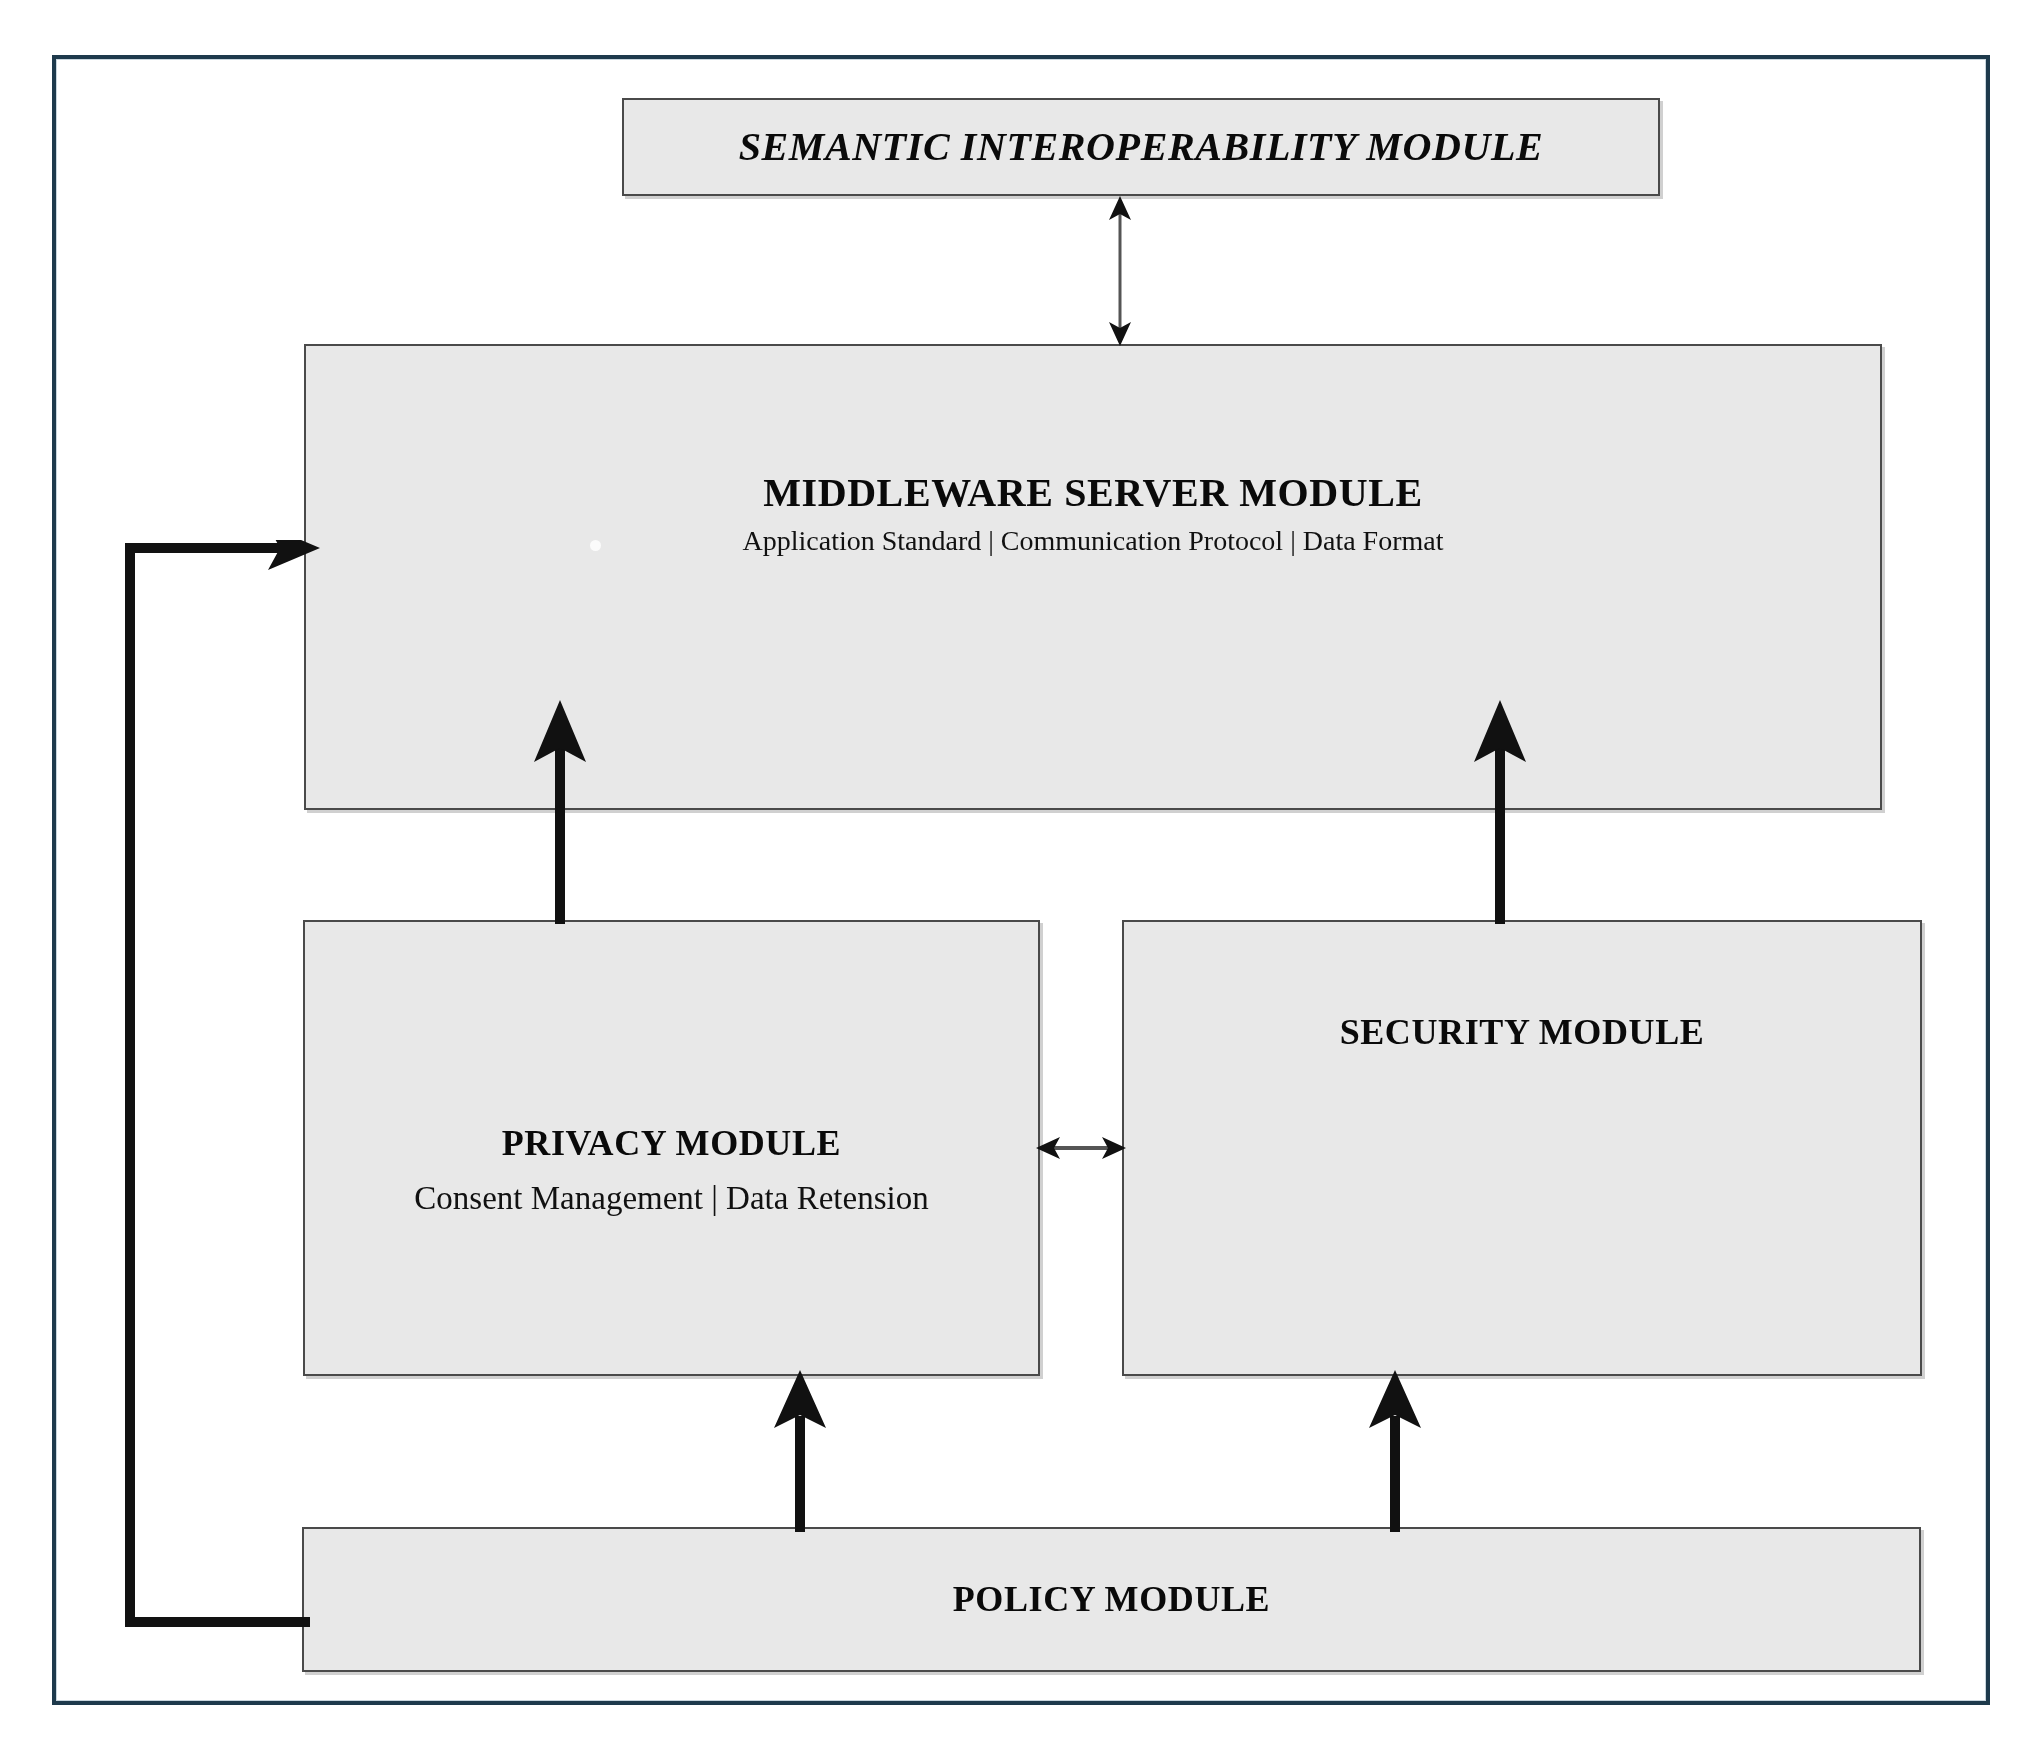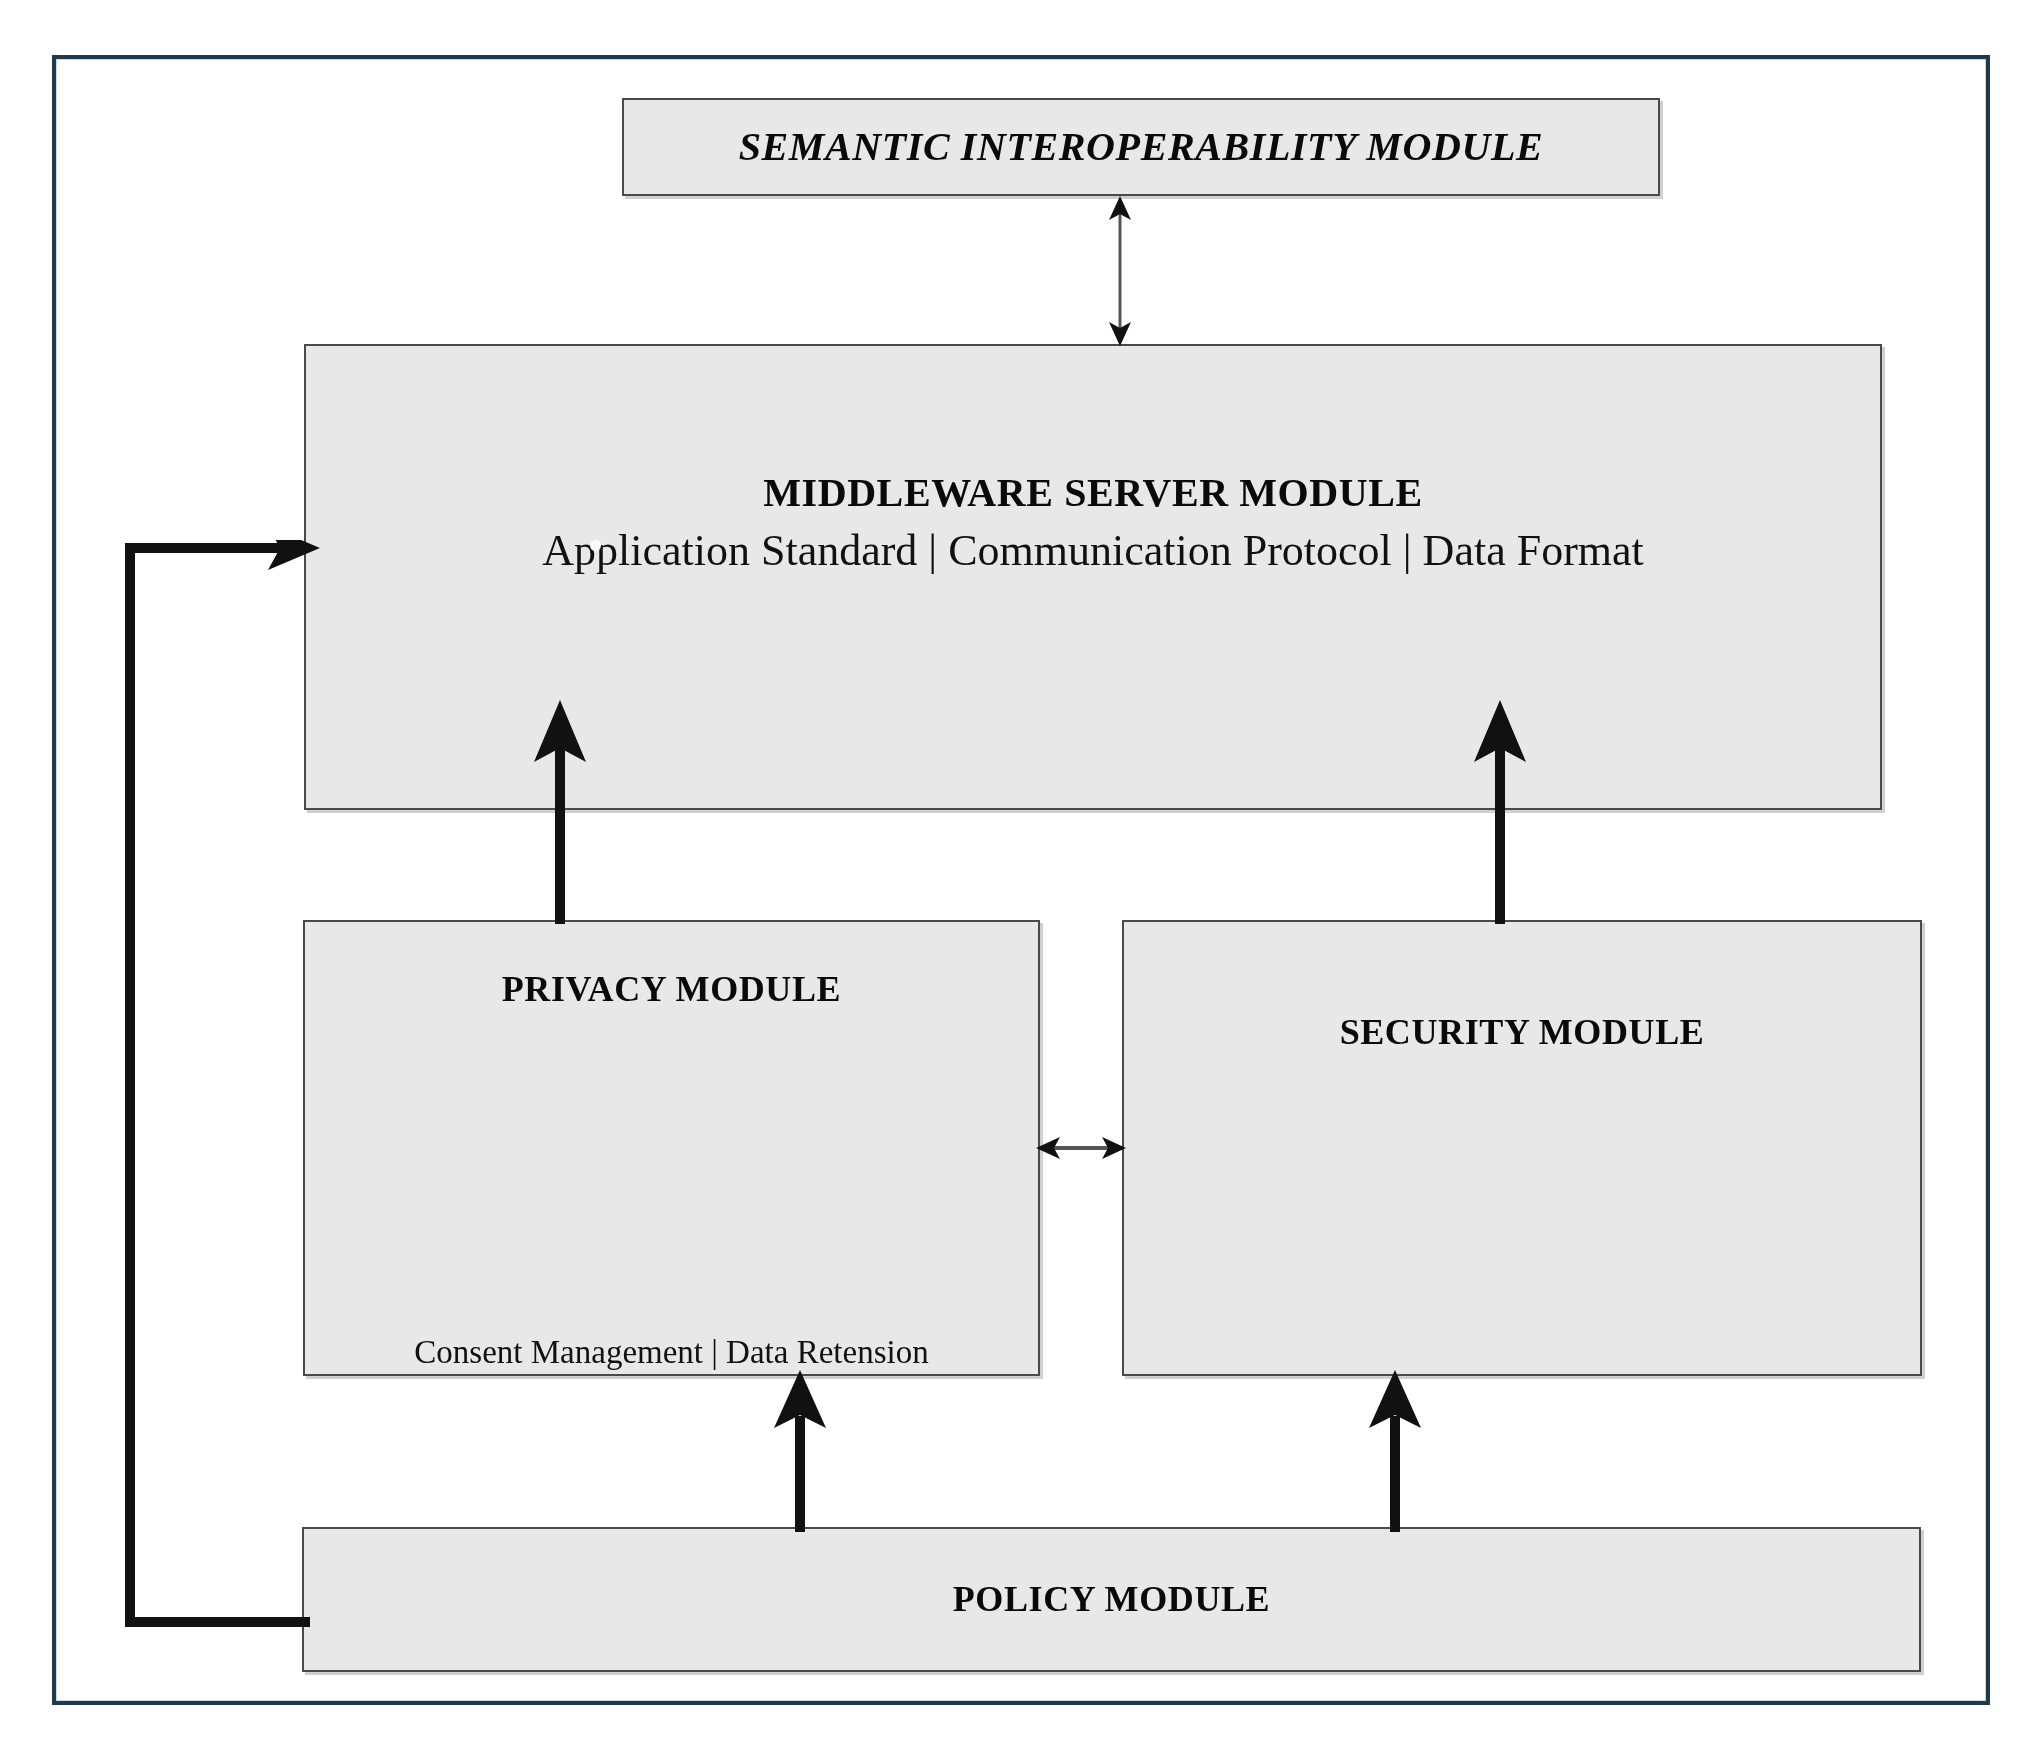--- a/index.html
+++ b/index.html
@@ -70,25 +70,25 @@
     left: 622px; top: 98px; width: 1038px; height: 98px; font-style: italic;
   }
   #semantic-box .module-title { font-size: 40px; }
 
   #middleware-box {
     left: 304px; top: 344px; width: 1578px; height: 466px;
     justify-content: flex-start;
     padding-top: 122px;
   }
   #middleware-box .module-title { font-size: 40px; }
-  #middleware-box .module-sub { font-size: 44px; }
+  #middleware-box .module-sub { font-size: 28px; }
 
   #privacy-box {
     left: 303px; top: 920px; width: 737px; height: 456px;
-    justify-content: space-between;
+    justify-content: center;
     padding-top: 45px;
   }
   #privacy-box .module-title { font-size: 36px; }
   #privacy-box .module-sub { font-size: 33px; margin-top: 10px; }
 
   #security-box {
     left: 1122px; top: 920px; width: 800px; height: 456px;
     justify-content: flex-start;
     padding-top: 88px;
   }

